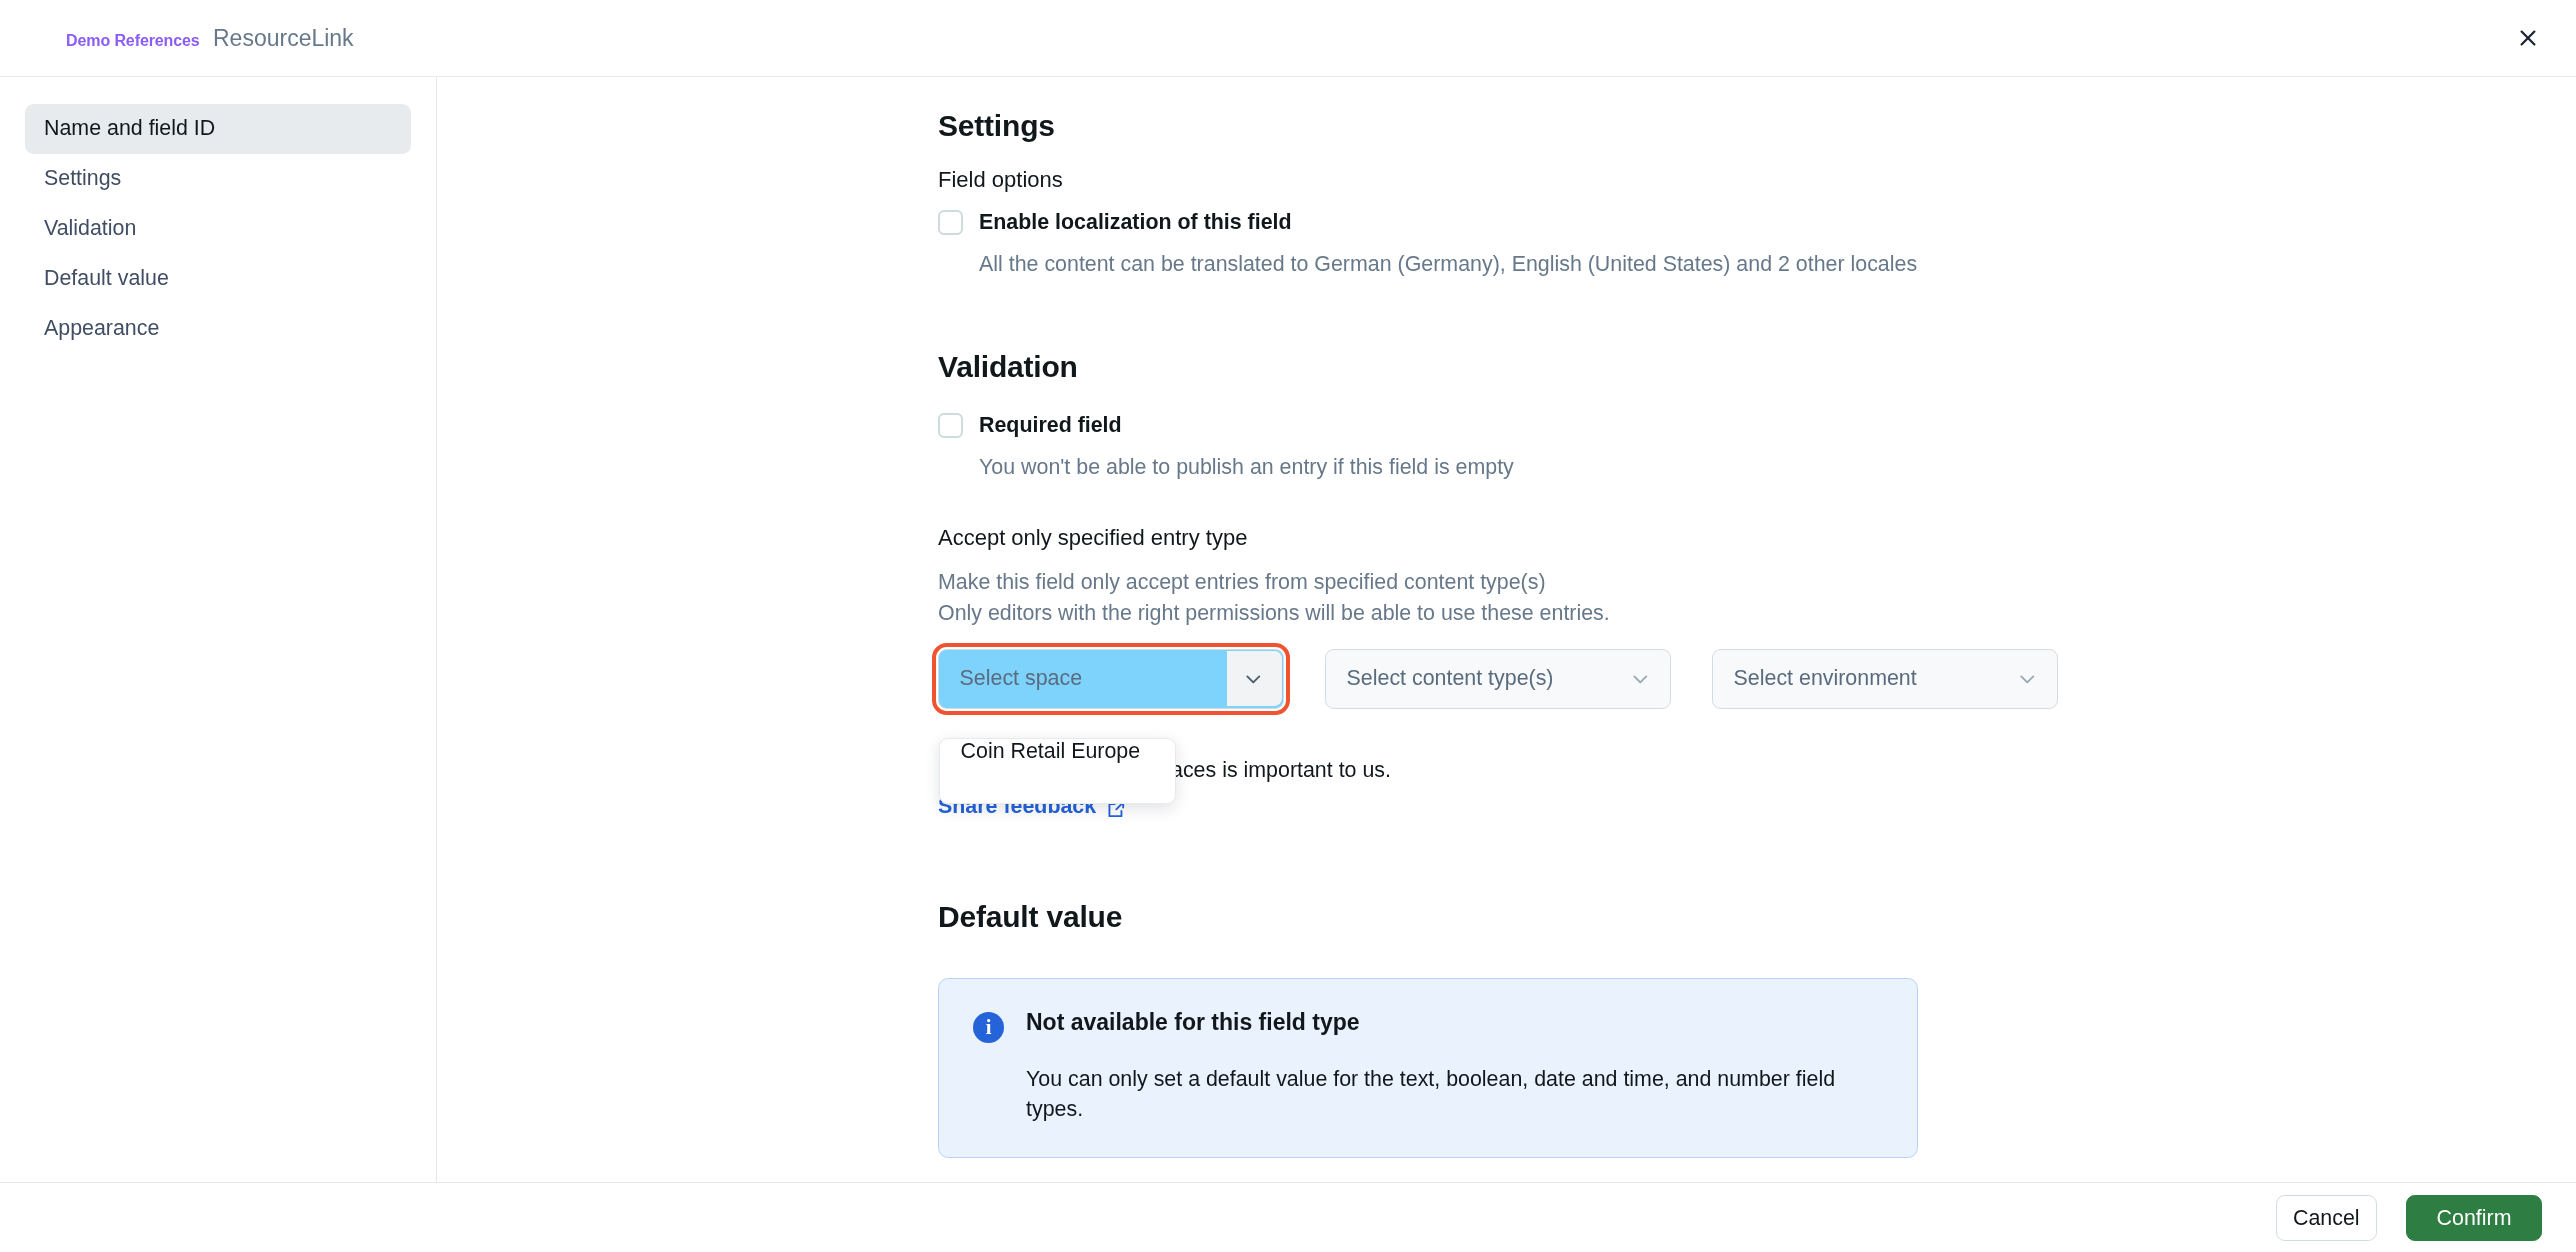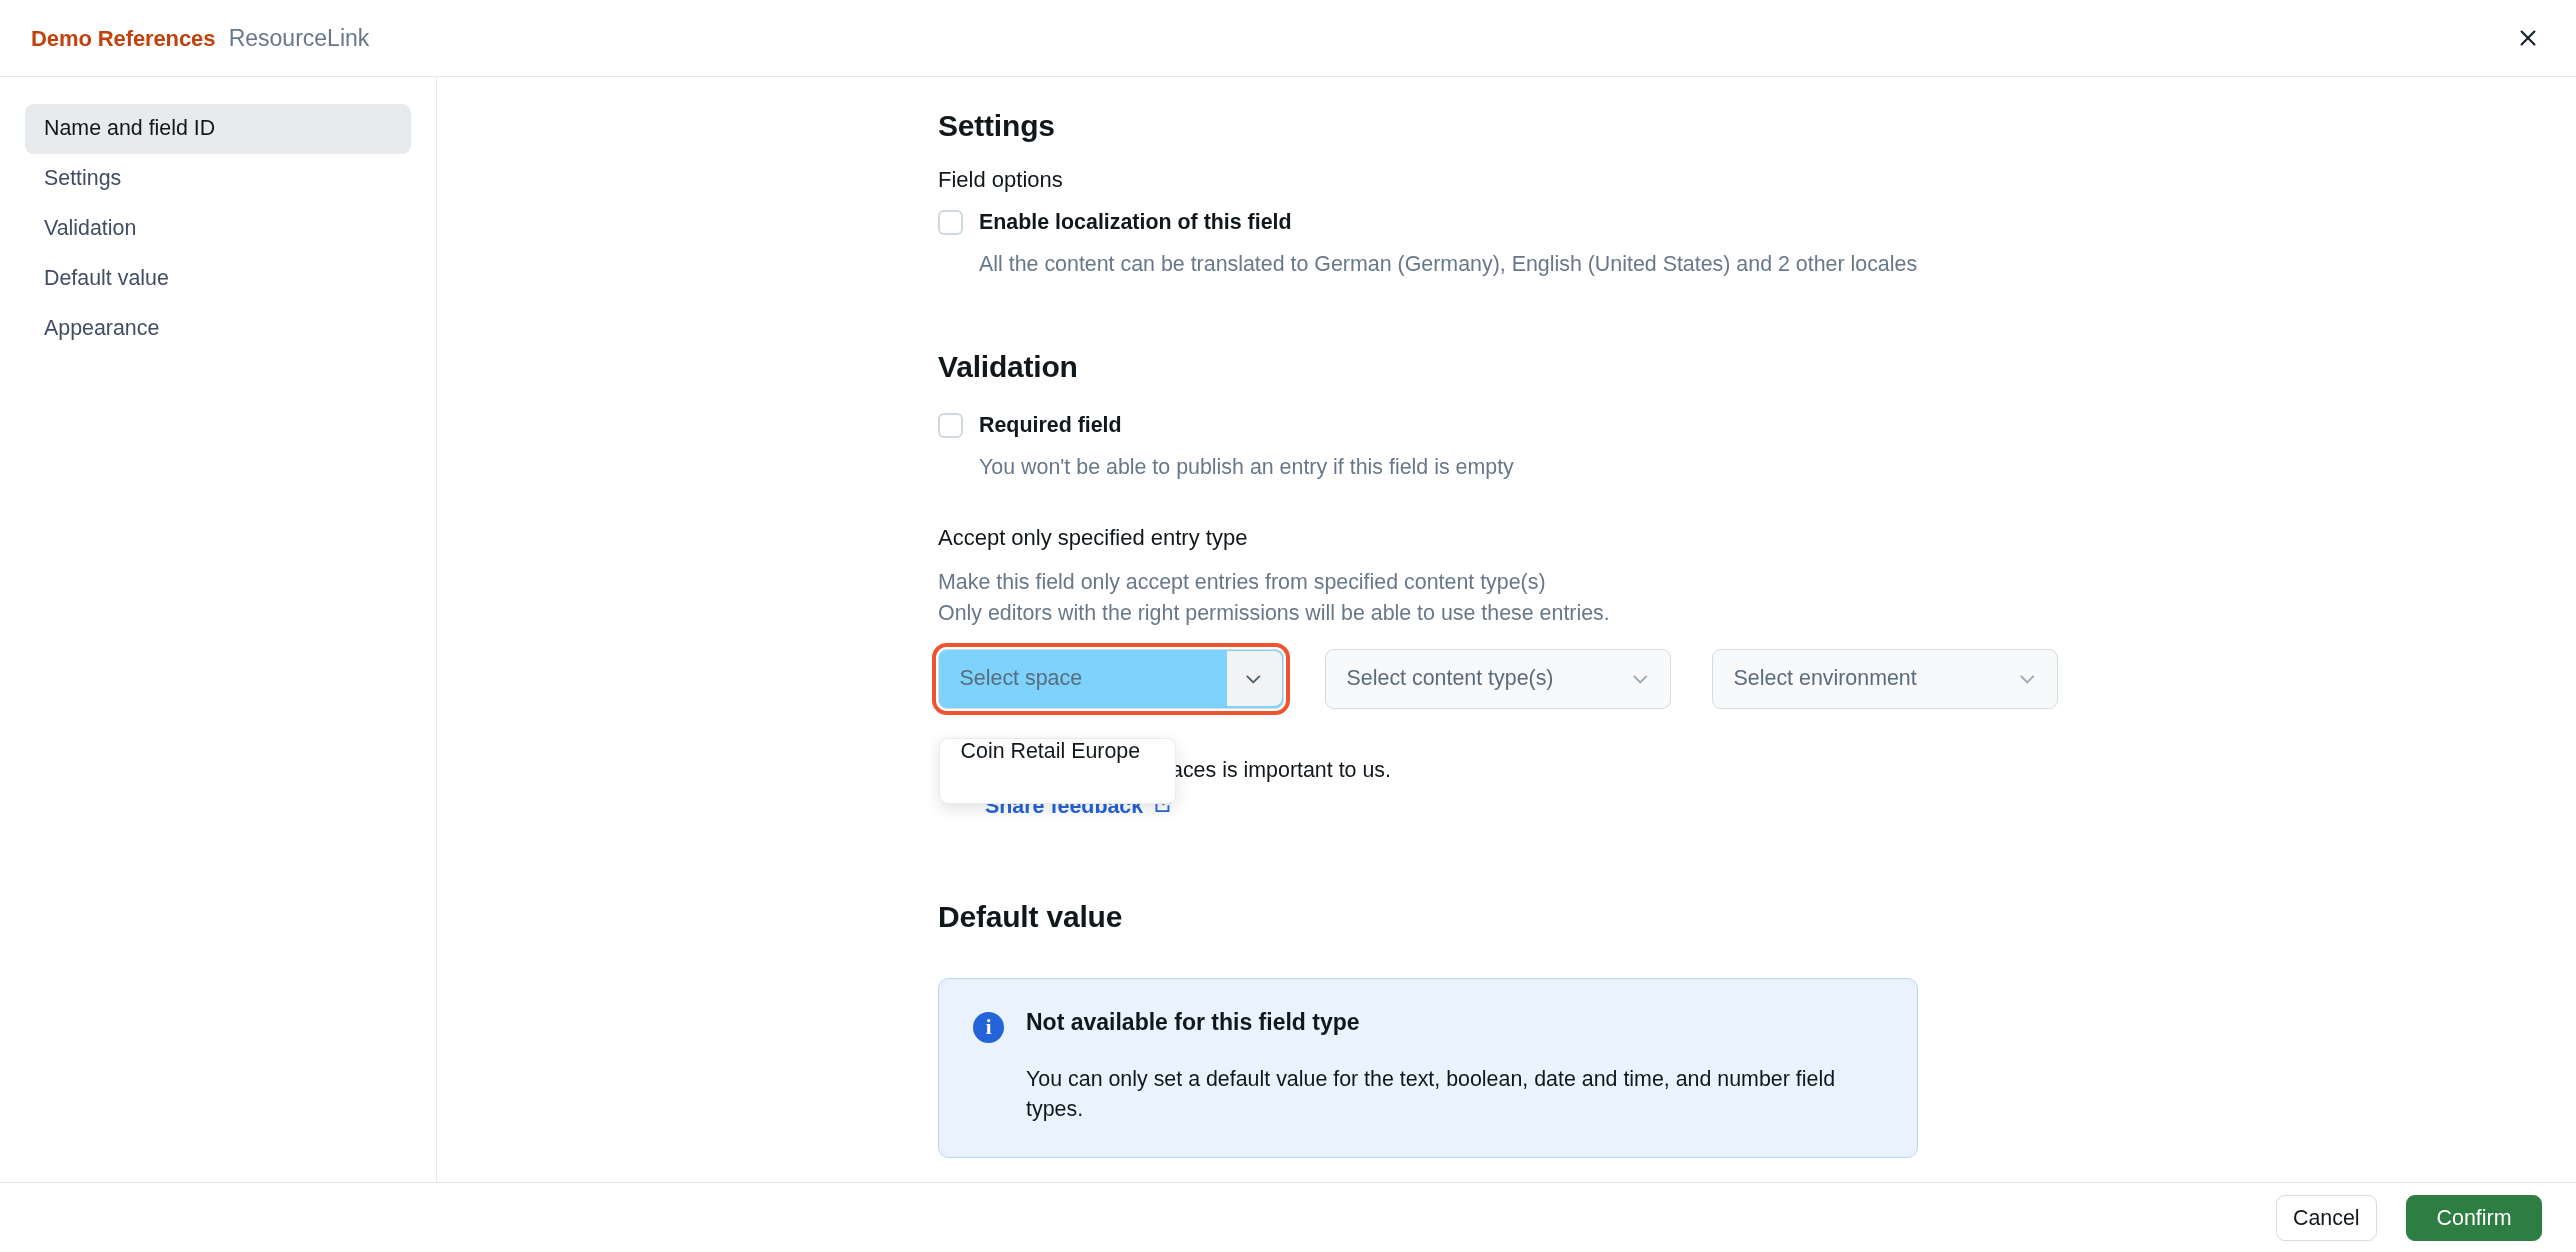--- a/index.html
+++ b/index.html
@@ -32,24 +32,25 @@
   .header-titles {
     position: absolute;
     left: 31px;
     top: 50%;
     transform: translateY(-50%);
     display: flex;
     align-items: baseline;
     gap: 13.3px;
   }
   .header-title {
-    font-size: 22px;
-    font-weight: 700;
-    color: #c2410c;
+    font-size: 16px;
+    font-weight: 700;
+    color: #8b5cf6;
     letter-spacing: -0.1px;
+    margin-left: 35px;
   }
   .header-subtitle {
     font-size: 23px;
     font-weight: 400;
     color: #67788a;
   }
   .close-btn {
     position: absolute;
     right: 26.5px;
     top: 50%;
@@ -227,28 +228,27 @@
     white-space: nowrap;
     cursor: pointer;
   }
 
   .feedback-note {
     font-size: 21.4px;
     color: #11181c;
   }
   .feedback-link {
     display: inline-flex;
-    align-items: flex-start;
+    align-items: flex-end;
     gap: 10.3px;
     font-size: 21.4px;
     font-weight: 700;
     color: #2563d9;
     text-decoration: none;
     cursor: pointer;
-    margin-left: 47px;
   }
   .feedback-link svg { width: 20.6px; height: 20.6px; display: block; }
 
   
   .note {
     width: 980px;
     border: 1.5px solid #b9d3f5;
     border-radius: 10.3px;
     background: #e9f2fd;
     padding: 29.5px 34px 32px 34px;

